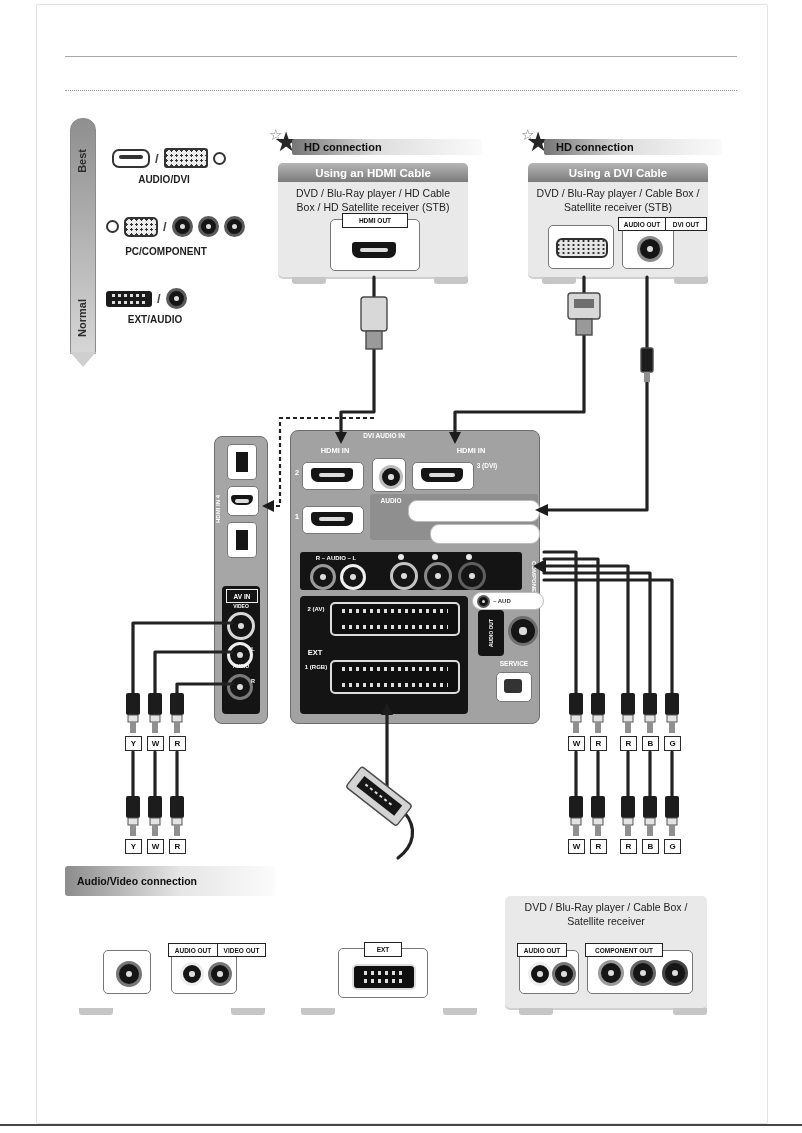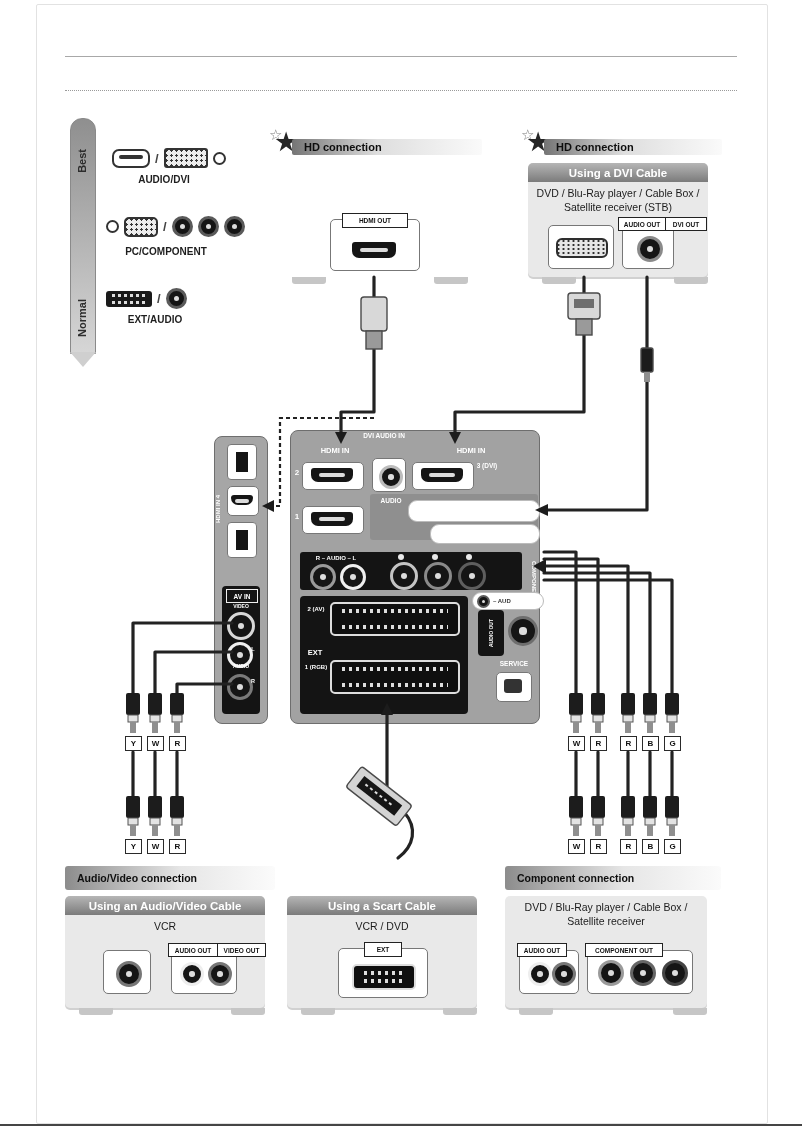--- a/index.html
+++ b/index.html
@@ -38,21 +38,21 @@
   .screw{width:9px;height:9px;border:2px solid #333;border-radius:50%;background:#fff}
   .rca-s{width:15px;height:15px;border:3px solid #5a5a5a;background:#151515;border-radius:50%;display:grid;place-items:center}
   .rca-s i{width:5px;height:5px;border-radius:50%;background:#dcdcdc}
 
   
   .star{position:absolute;width:30px;height:30px}
   .star::before{content:"☆";position:absolute;left:-5px;top:-7px;font-size:15px;color:#7e7e7e}
   .star::after{content:"★";position:absolute;left:0;top:-4px;font-size:27px;color:#262626;line-height:1}
   .hdbar{position:absolute;height:16px;background:linear-gradient(90deg,#757575,#dedede 45%,#fafafa);
         display:flex;align-items:center;font-weight:bold;font-size:11px;color:#0e0e0e;padding-left:12px;border-radius:2px}
-  .conbar{position:absolute;height:24px;background:linear-gradient(90deg,#8c8c8c,#e6e6e6 55%,#fbfbfb);
+  .conbar{position:absolute;height:30px;background:linear-gradient(90deg,#8c8c8c,#e6e6e6 55%,#fbfbfb);
         display:flex;align-items:center;font-weight:bold;font-size:10.5px;color:#0e0e0e;padding-left:12px;border-radius:3px}
   .gbox{position:absolute;background:#e9e9e9;border-radius:5px;box-shadow:0 2px 0 rgba(0,0,0,.18)}
   .gbox-h{height:19px;background:linear-gradient(#b6b6b6,#7b7b7b);border-radius:5px 5px 0 0;color:#fff;
         font-weight:bold;font-size:11.5px;display:flex;align-items:center;justify-content:center}
   .gbox-t{font-size:10.5px;color:#1c1c1c;text-align:center;padding:5px 8px 0;line-height:1.3}
   .foot{position:absolute;width:34px;height:7px;background:#c6c6c6;border-radius:0 0 3px 3px}
 
   
   .pbox{position:absolute;background:#fff;border:1px solid #777;border-radius:5px}
   .callout{position:absolute;background:#fff;border:1px solid #222;font-size:6.5px;font-weight:bold;color:#111;
@@ -131,20 +131,24 @@
         <i></i>
       </span>
   </div>
   <div class="llabel" style="left:100px;top:314px;width:110px">EXT/AUDIO</div>
 
   <span class="star" style="left:274px;top:133px"></span>
   <div class="hdbar" style="left:292px;top:139px;width:178px">HD connection</div>
   <span class="star" style="left:526px;top:133px"></span>
   <div class="hdbar" style="left:544px;top:139px;width:166px">HD connection</div>
 
+  <div class="gbox" style="left:278px;top:163px;width:190px;height:114px">
+    <div class="gbox-h">Using an HDMI Cable</div>
+    <div class="gbox-t">DVD / Blu-Ray player / HD Cable Box / HD Satellite receiver (STB)</div>
+  </div>
   <div class="foot" style="left:292px;top:277px"></div>
   <div class="foot" style="left:434px;top:277px"></div>
   <div class="pbox" style="left:330px;top:219px;width:88px;height:50px"></div>
   <div class="callout" style="left:342px;top:213px;width:64px;height:13px">HDMI OUT</div>
   <div class="hdmig" style="left:352px;top:242px;width:44px;height:16px"></div>
 
   <div class="gbox" style="left:528px;top:163px;width:180px;height:114px">
     <div class="gbox-h">Using a DVI Cable</div>
     <div class="gbox-t">DVD / Blu-Ray player / Cable Box / Satellite receiver (STB)</div>
   </div>
@@ -243,46 +247,37 @@
     <span class="plab vtxt-up" style="position:static;font-size:5px">AUDIO OUT</span>
   </div>
   <span class="rca" style="left:508px;top:616px;width:24px;height:24px;border:3px solid #6e6e6e">
       <i></i>
     </span>
   <div class="plab" style="left:494px;top:660px;width:40px;font-size:6.5px">SERVICE</div>
   <div class="pbox" style="left:496px;top:672px;width:34px;height:28px"></div>
   <div class="blackblk" style="left:504px;top:679px;width:18px;height:14px;background:#333;border-radius:3px"></div>
 
   <div class="conbar" style="left:65px;top:866px;width:198px">Audio/Video connection</div>
-  <div class="conbar" style="left:505px;top:866px;width:204px">Component connection</div>
-
-  <div class="gbox" style="left:65px;top:896px;width:200px;height:112px">
-    <div class="gbox-h">Using an Audio/Video Cable</div>
-    <div class="gbox-t">VCR</div>
-  </div>
+
   <div class="foot" style="left:79px;top:1008px"></div>
   <div class="foot" style="left:231px;top:1008px"></div>
   <div class="pbox" style="left:103px;top:950px;width:46px;height:42px"></div>
   <span class="rca" style="left:116px;top:961px;width:20px;height:20px;border:3px solid #777">
       <i></i>
     </span>
   <div class="pbox" style="left:171px;top:950px;width:64px;height:42px"></div>
   <span class="rca" style="left:180px;top:962px;width:18px;height:18px;border:3px solid #eee">
       <i></i>
     </span>
   <span class="rca" style="left:208px;top:962px;width:18px;height:18px;border:3px solid #777">
       <i></i>
     </span>
   <div class="callout" style="left:168px;top:943px;width:48px;height:12px">AUDIO OUT</div>
   <div class="callout" style="left:217px;top:943px;width:47px;height:12px">VIDEO OUT</div>
 
-  <div class="gbox" style="left:287px;top:896px;width:190px;height:112px">
-    <div class="gbox-h">Using a Scart Cable</div>
-    <div class="gbox-t">VCR / DVD</div>
-  </div>
   <div class="foot" style="left:301px;top:1008px"></div>
   <div class="foot" style="left:443px;top:1008px"></div>
   <div class="pbox" style="left:338px;top:948px;width:88px;height:48px"></div>
   <div class="callout" style="left:364px;top:942px;width:36px;height:13px">EXT</div>
   <div class="scartg" style="left:352px;top:964px;width:60px;height:22px"></div>
 
   <div class="gbox" style="left:505px;top:896px;width:202px;height:112px">
     <div class="gbox-t">DVD / Blu-Ray player / Cable Box / Satellite receiver</div>
   </div>
   <div class="foot" style="left:519px;top:1008px"></div>

